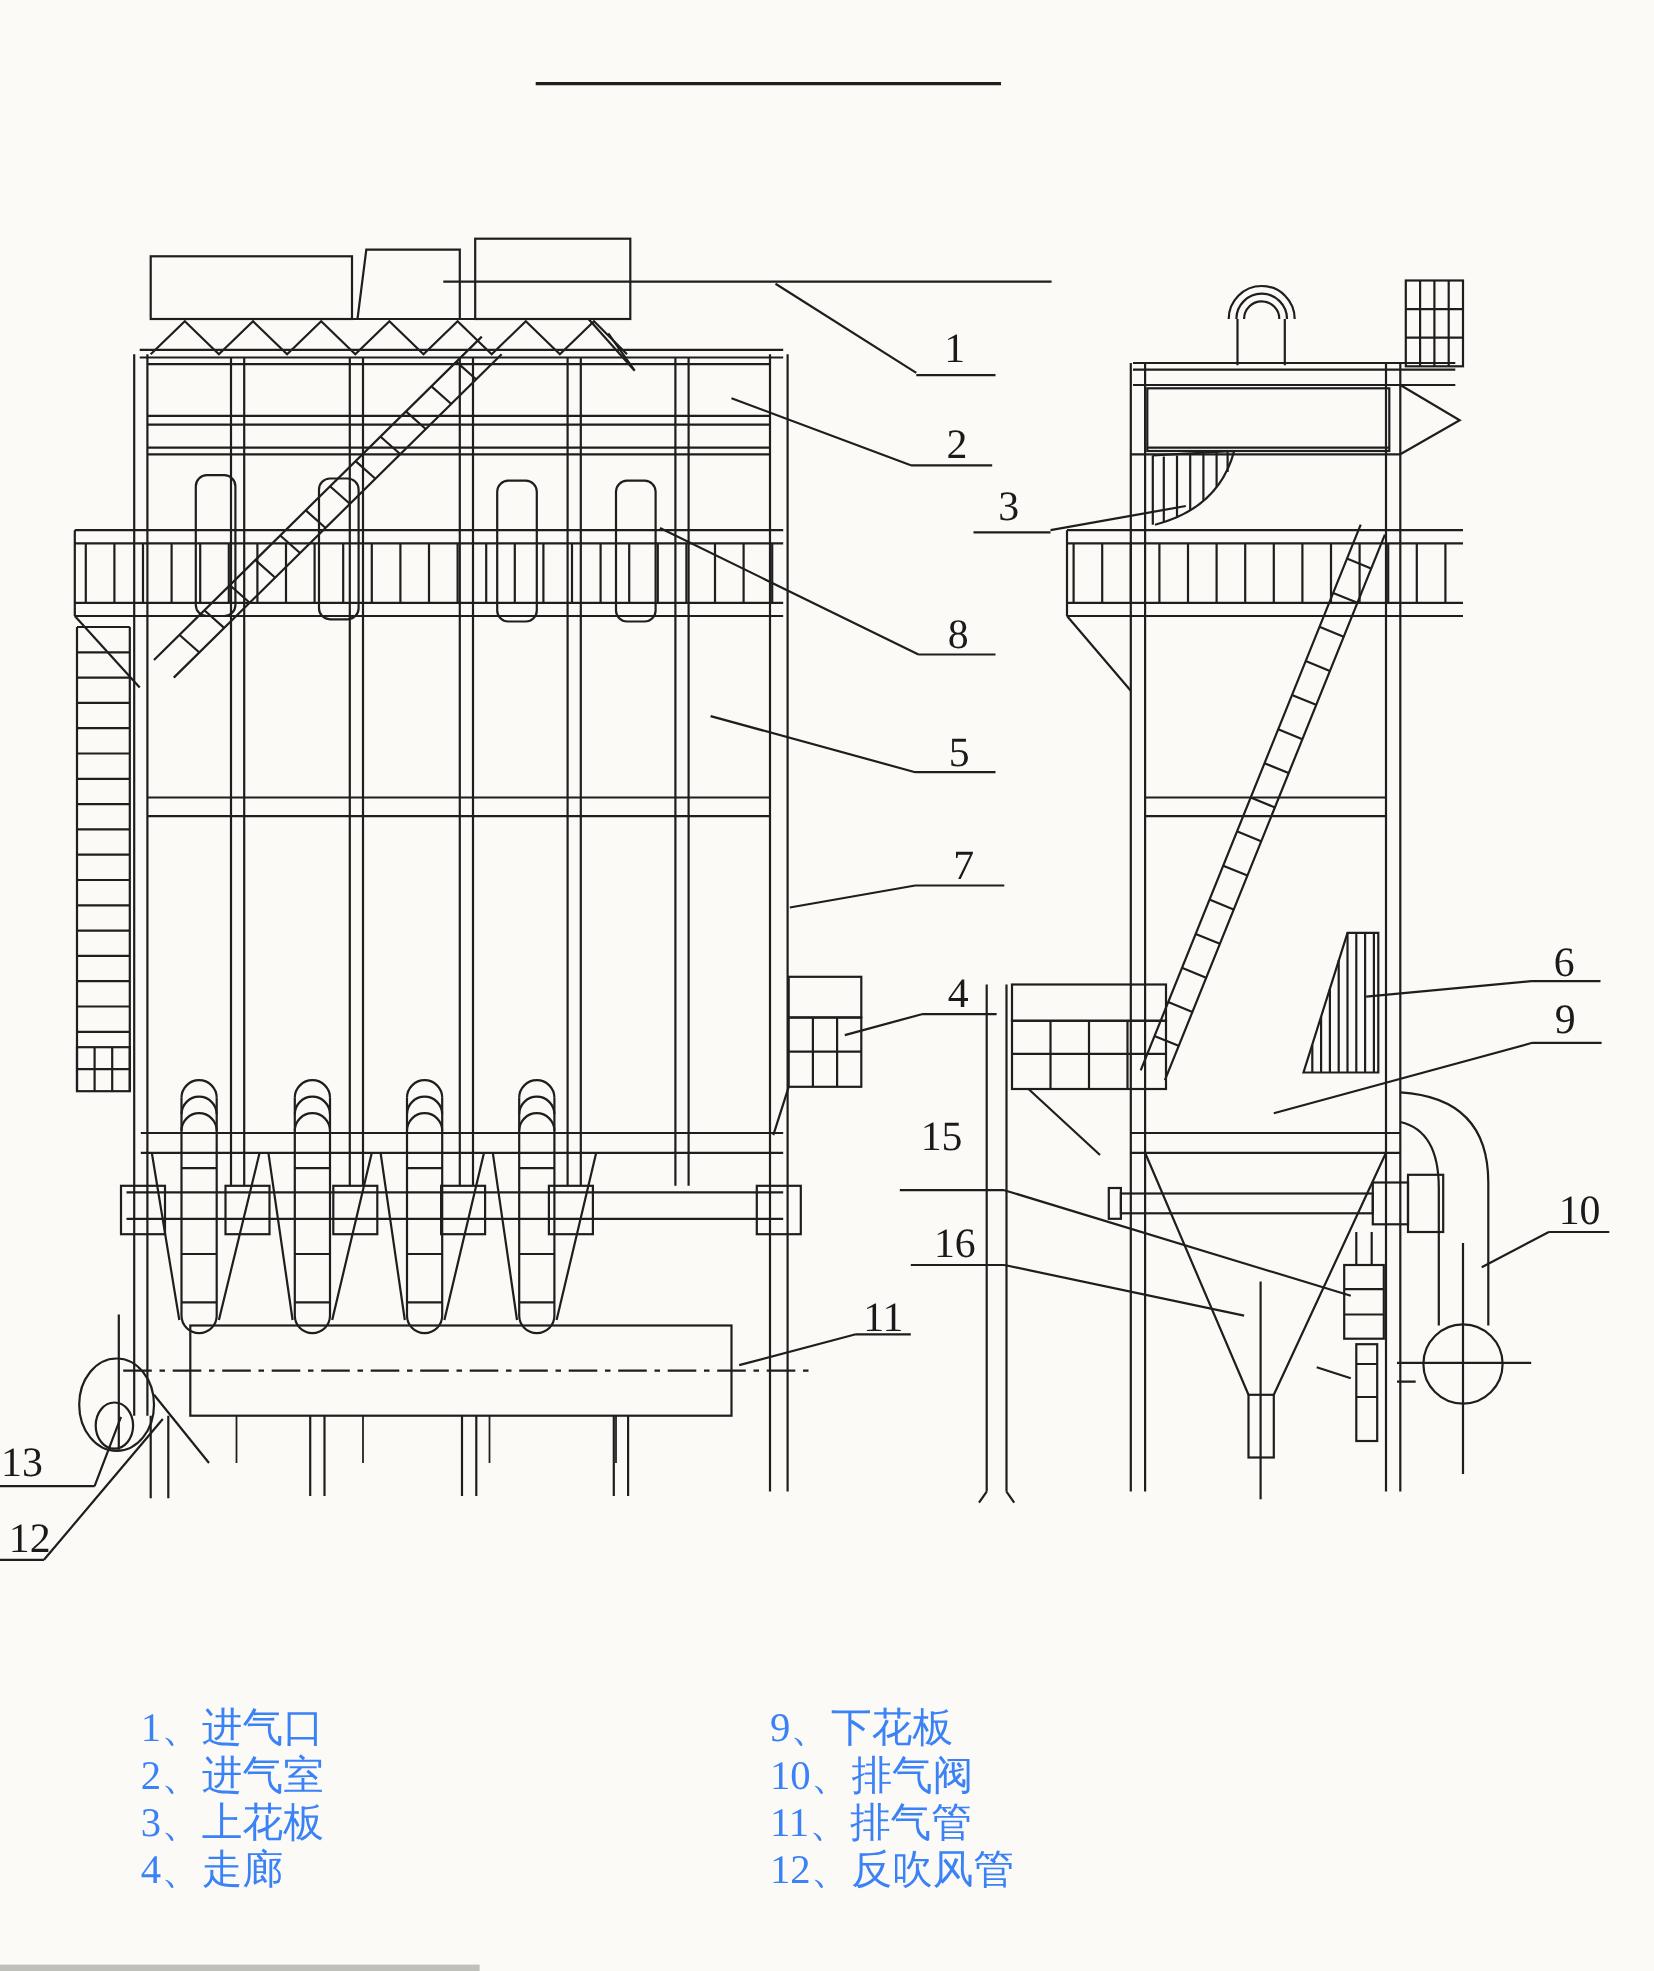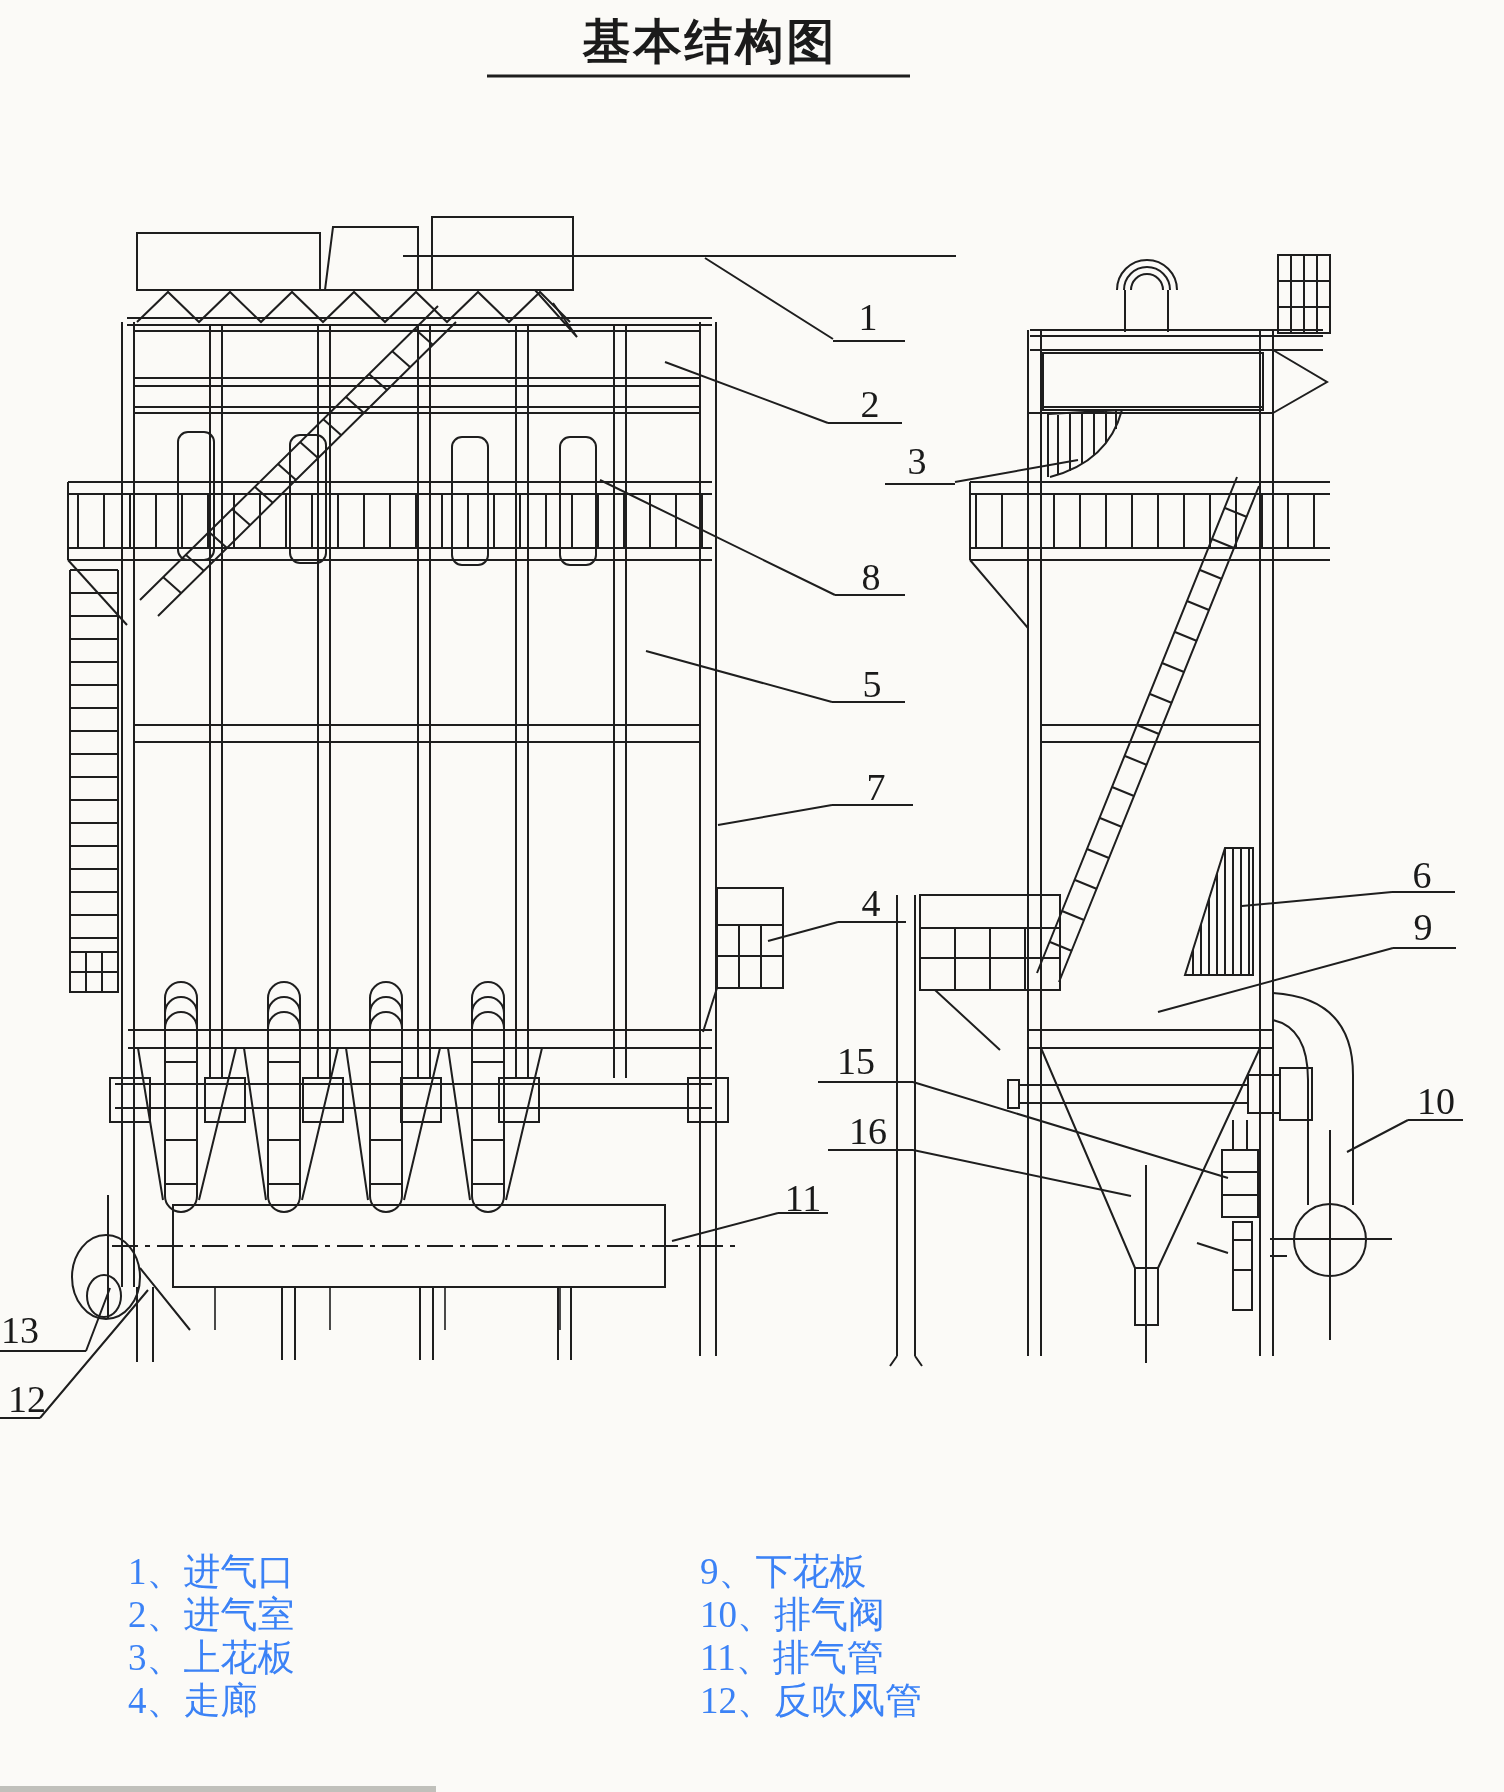--- a/index.html
+++ b/index.html
@@ -13,21 +13,20 @@
   .legend-col{position:absolute;top:0;}
   .legend-item{font-size:37px;line-height:43px;white-space:nowrap;}
   .col-1{left:128px;} .col-2{left:418px;} .col-3{left:700px;} .col-4{left:1055px;}
   .scan-edge{position:absolute;left:0;top:1786px;width:436px;height:6px;background:#8f8f8b;opacity:.55;}
 </style>
 </head>
 <body>
 
 <div class="page">
 
-  <div class="title">基本结构图</div>
 
   <svg class="diagram-svg" viewBox="0 0 1504 1792" fill="none" stroke="#1e1e1e" stroke-width="2">
 
     <path d="M487,76H910" stroke-width="3"></path>
 
     <g>
 
       <rect x="137" y="233" width="183" height="57"></rect>
       <path d="M325,290L333,227H418V290Z"></path>
       <rect x="432" y="217" width="141" height="73"></rect>
@@ -198,21 +197,21 @@
   </svg>
 
   <div id="callout-layer">
       <div class="callout" style="left: 868px; top: 317px;">1</div>
       <div class="callout" style="left: 870px; top: 404px;">2</div>
       <div class="callout" style="left: 917px; top: 461px;">3</div>
       <div class="callout" style="left: 871px; top: 577px;">8</div>
       <div class="callout" style="left: 872px; top: 684px;">5</div>
       <div class="callout" style="left: 876px; top: 787px;">7</div>
       <div class="callout" style="left: 871px; top: 903px;">4</div>
-      <div class="callout" style="left: 856px; top: 1061px;">15</div>
+      <div class="callout" style="left: 856px; top: 1033px;">15</div>
       <div class="callout" style="left: 868px; top: 1131px;">16</div>
       <div class="callout" style="left: 803px; top: 1198px;">11</div>
       <div class="callout" style="left: 20px; top: 1330px; text-align: right;">13</div>
       <div class="callout" style="left: 18px; top: 1399px; padding-left: 18px;">12</div>
       <div class="callout" style="left: 1422px; top: 875px;">6</div>
       <div class="callout" style="left: 1423px; top: 927px;">9</div>
       <div class="callout" style="left: 1436px; top: 1101px;">10</div>
     </div>
 
   <div class="legend">

